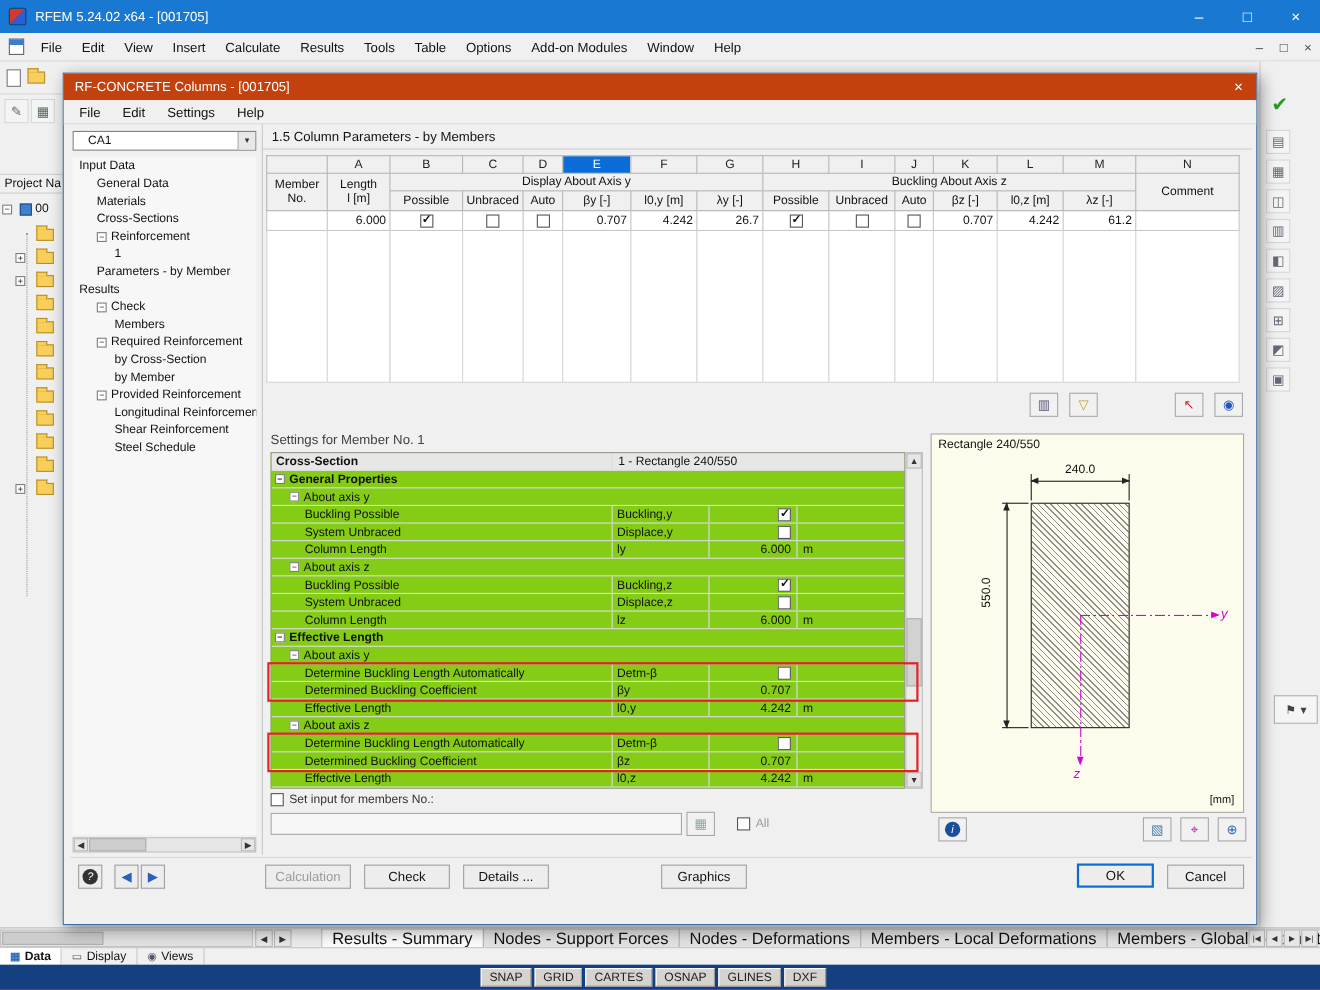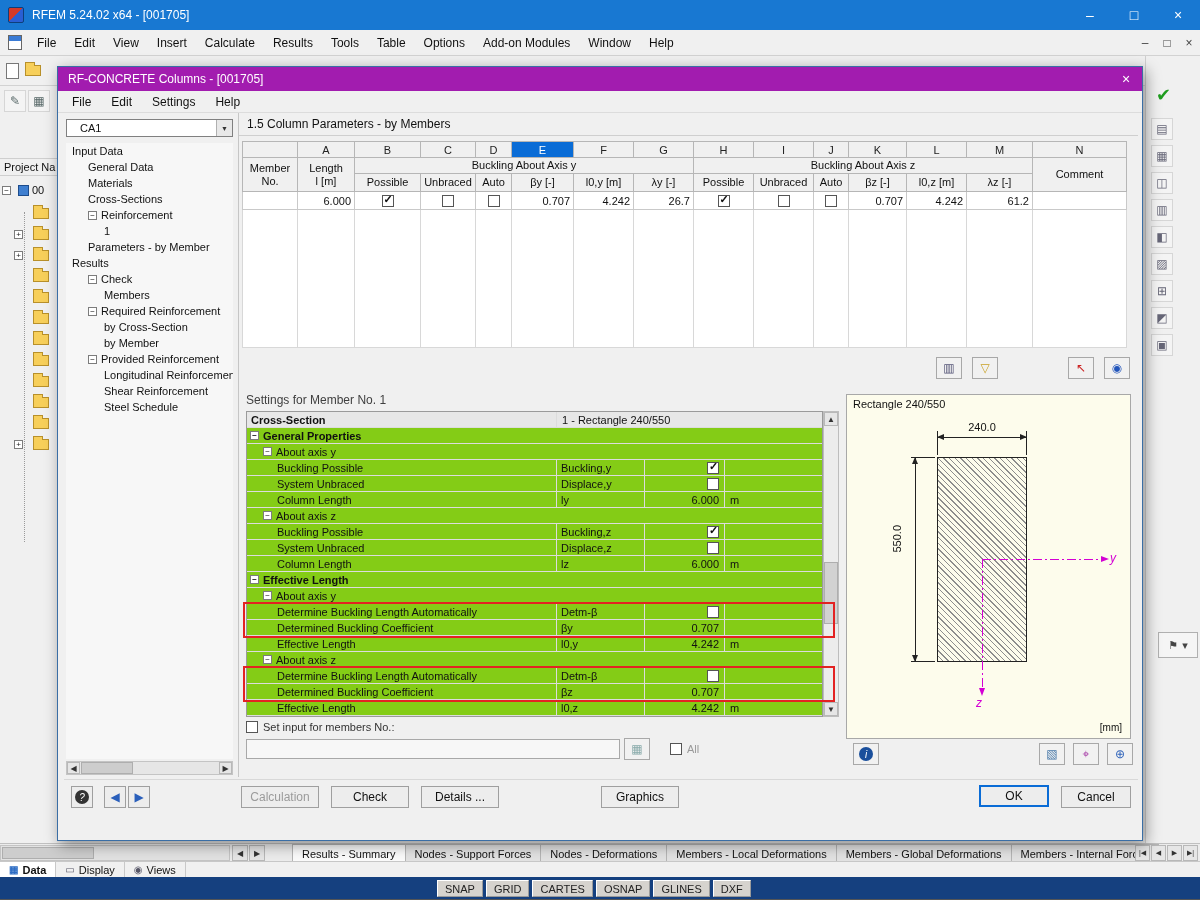--- a/index.html
+++ b/index.html
@@ -44,38 +44,38 @@
   .pin-panel{position:absolute;left:12px;top:576px;width:40px;height:26px;background:#f5f5f5;border:1px solid #b0b0b0;
     display:flex;align-items:center;justify-content:center;gap:4px;font-size:11px;color:#444}
 
   
   .tabs-row{position:absolute;left:0;top:843px;width:1200px;height:18px;background:#ececec;border-top:1px solid #c0c0c0}
   .hscroll{position:absolute;left:0;top:1px;width:230px;height:16px;background:#e2e2e2;border:1px solid #c4c4c4}
   .hthumb{position:absolute;left:1px;top:1px;width:92px;height:12px;background:#cdcdcd;border:1px solid #aeaeae}
   .sarr{position:absolute;top:1px;width:16px;height:16px;background:#e6e6e6;border:1px solid #b8b8b8;
     display:flex;align-items:center;justify-content:center;font-size:8px;color:#333}
   .rtabs{position:absolute;left:292px;top:0;display:flex;height:18px;overflow:hidden}
-  .rtab{height:18px;display:flex;align-items:center;padding:0 9px;font-size:11px;white-space:nowrap;
+  .rtab{height:18px;display:flex;align-items:center;padding:0 9px;font-size:15px;white-space:nowrap;
     background:#e2e2e2;border:1px solid #b5b5b5;border-bottom:none;margin-right:-1px}
   .rtab.active{background:#fbfbfb}
   .tabnav{position:absolute;right:2px;top:1px;display:flex;gap:1px}
   .tabnav span{width:15px;height:16px;background:#e6e6e6;border:1px solid #b8b8b8;display:flex;align-items:center;justify-content:center;font-size:7px;color:#333}
   .panel-tabs{position:absolute;left:0;top:861px;width:1200px;height:16px;background:#f0f0f0;border-top:1px solid #c8c8c8;display:flex}
   .ptab{display:flex;align-items:center;gap:4px;padding:0 9px;font-size:11px;border-right:1px solid #c8c8c8;height:15px}
   .ptab.active{background:#fff;font-weight:bold}
   .ptab .picon{font-size:10px}
   .statusbar{position:absolute;left:0;top:877px;width:1200px;height:23px;background:#15407f}
   .status-group{position:absolute;left:437px;top:3px;display:flex;gap:3px}
   .sbtn{height:17px;padding:1px 7px;background:#d6d3ce;border:1px solid #9a9a9a;border-top-color:#fff;border-left-color:#fff;
     font-size:11px;color:#222;display:flex;align-items:center}
 
   
   #dialog{position:absolute;left:57px;top:66px;width:1086px;height:775px;background:#f0f0f0;
     border:1px solid #3a6ea5;box-shadow:3px 4px 14px rgba(0,0,0,.4)}
-  .dlg-titlebar{position:absolute;left:0;top:0;width:100%;height:24px;background:#a21caf;color:#fff;
+  .dlg-titlebar{position:absolute;left:0;top:0;width:100%;height:24px;background:#c2410c;color:#fff;
     display:flex;align-items:center;padding-left:10px;font-size:12px}
   .dlg-close{margin-left:auto;width:32px;height:24px;display:flex;align-items:center;justify-content:center;font-size:14px}
   .dlg-menubar{position:absolute;left:0;top:24px;width:100%;height:22px;background:#f0f0f0;border-bottom:1px solid #dcdcdc;
     display:flex;align-items:center;padding-left:4px}
   .dlg-menubar .menu-item{padding:3px 10px}
 
   .case-select{position:absolute;left:8px;top:52px;width:167px;height:18px;background:#fff;border:1px solid #808080;
     display:flex;align-items:center;font-size:11px}
   .case-select .cval{flex:1;padding-left:13px}
   .case-select .carr{width:16px;height:16px;background:#e8e8e8;border-left:1px solid #b0b0b0;display:flex;align-items:center;justify-content:center;font-size:7px;color:#333}
@@ -434,21 +434,21 @@
         <td class="lt">I</td>
         <td class="lt">J</td>
         <td class="lt">K</td>
         <td class="lt">L</td>
         <td class="lt">M</td>
         <td class="lt">N</td>
       </tr>
       <tr class="hrow1">
         <td class="hd" rowspan="2"><span>Member</span><br><span>No.</span></td>
         <td class="hd" rowspan="2"><span>Length</span><br><span>l [m]</span></td>
-        <td class="hd" colspan="6">Buckling About Axis y</td>
+        <td class="hd" colspan="6">Display About Axis y</td>
         <td class="hd" colspan="6">Buckling About Axis z</td>
         <td class="hd" rowspan="2">Comment</td>
       </tr>
       <tr class="hrow2">
         <td class="hd">Possible</td>
         <td class="hd">Unbraced</td>
         <td class="hd">Auto</td>
         <td class="hd">βy [-]</td>
         <td class="hd">l0,y [m]</td>
         <td class="hd">λy [-]</td>

